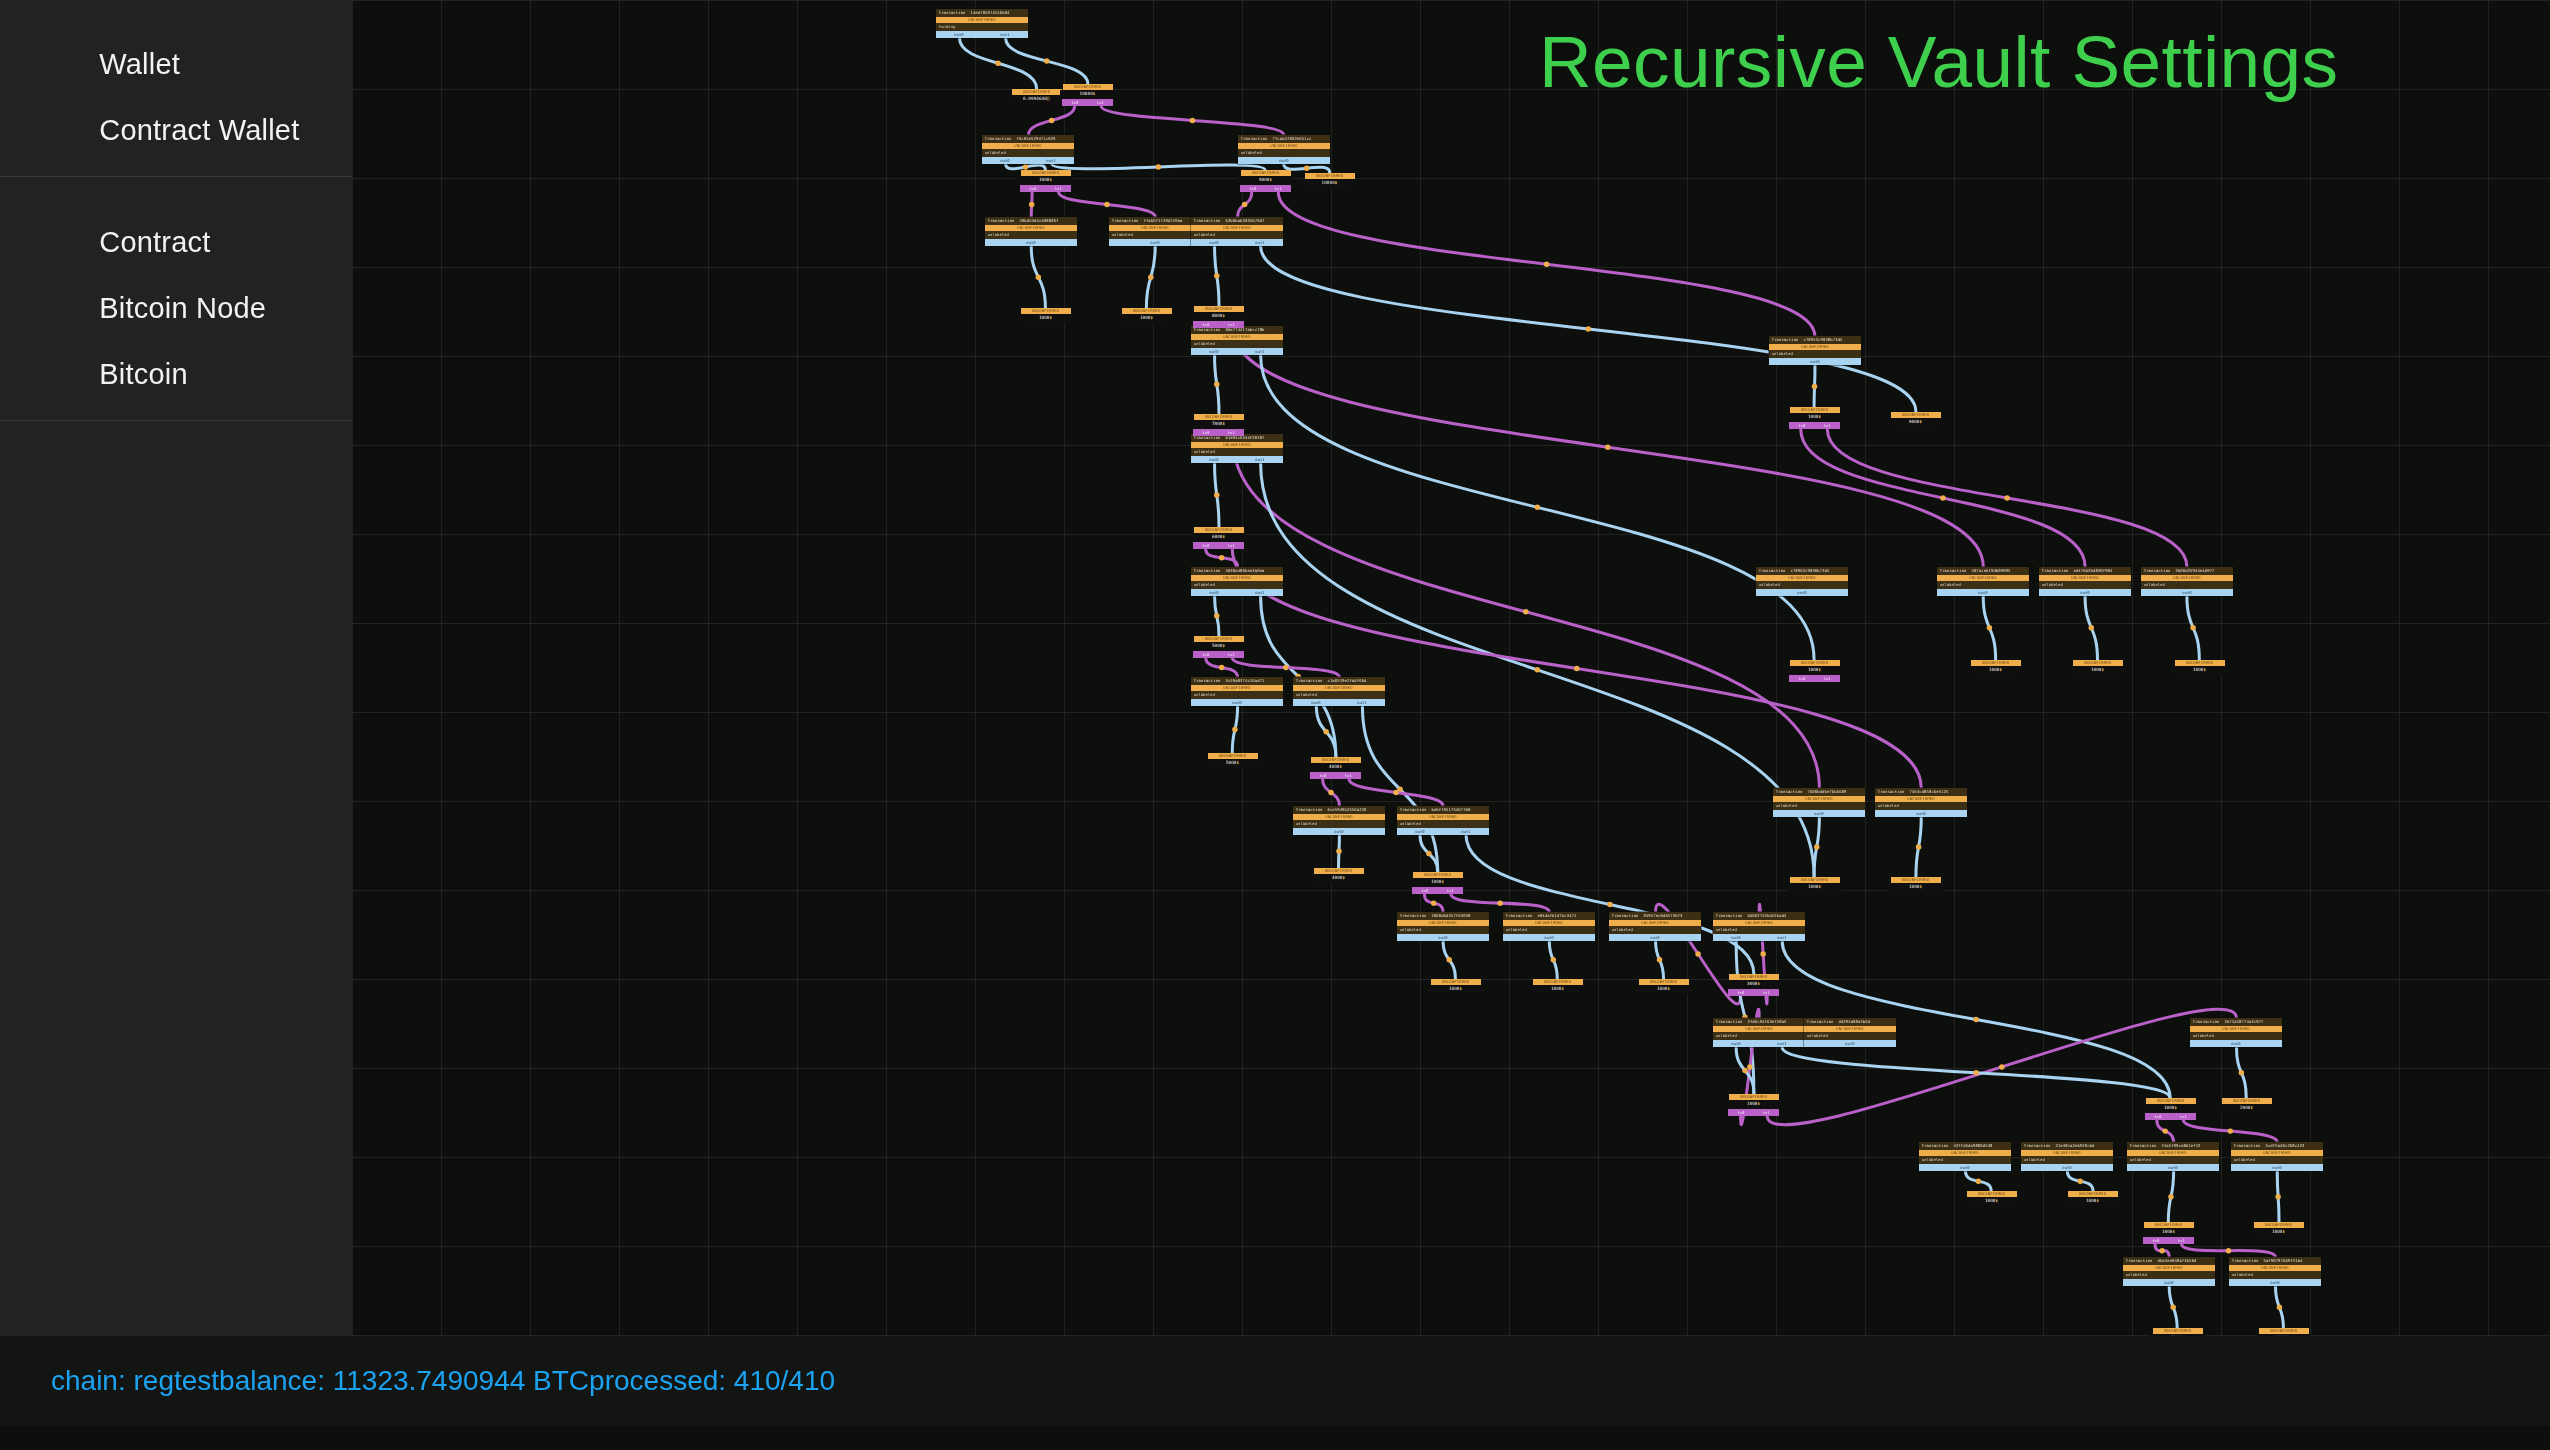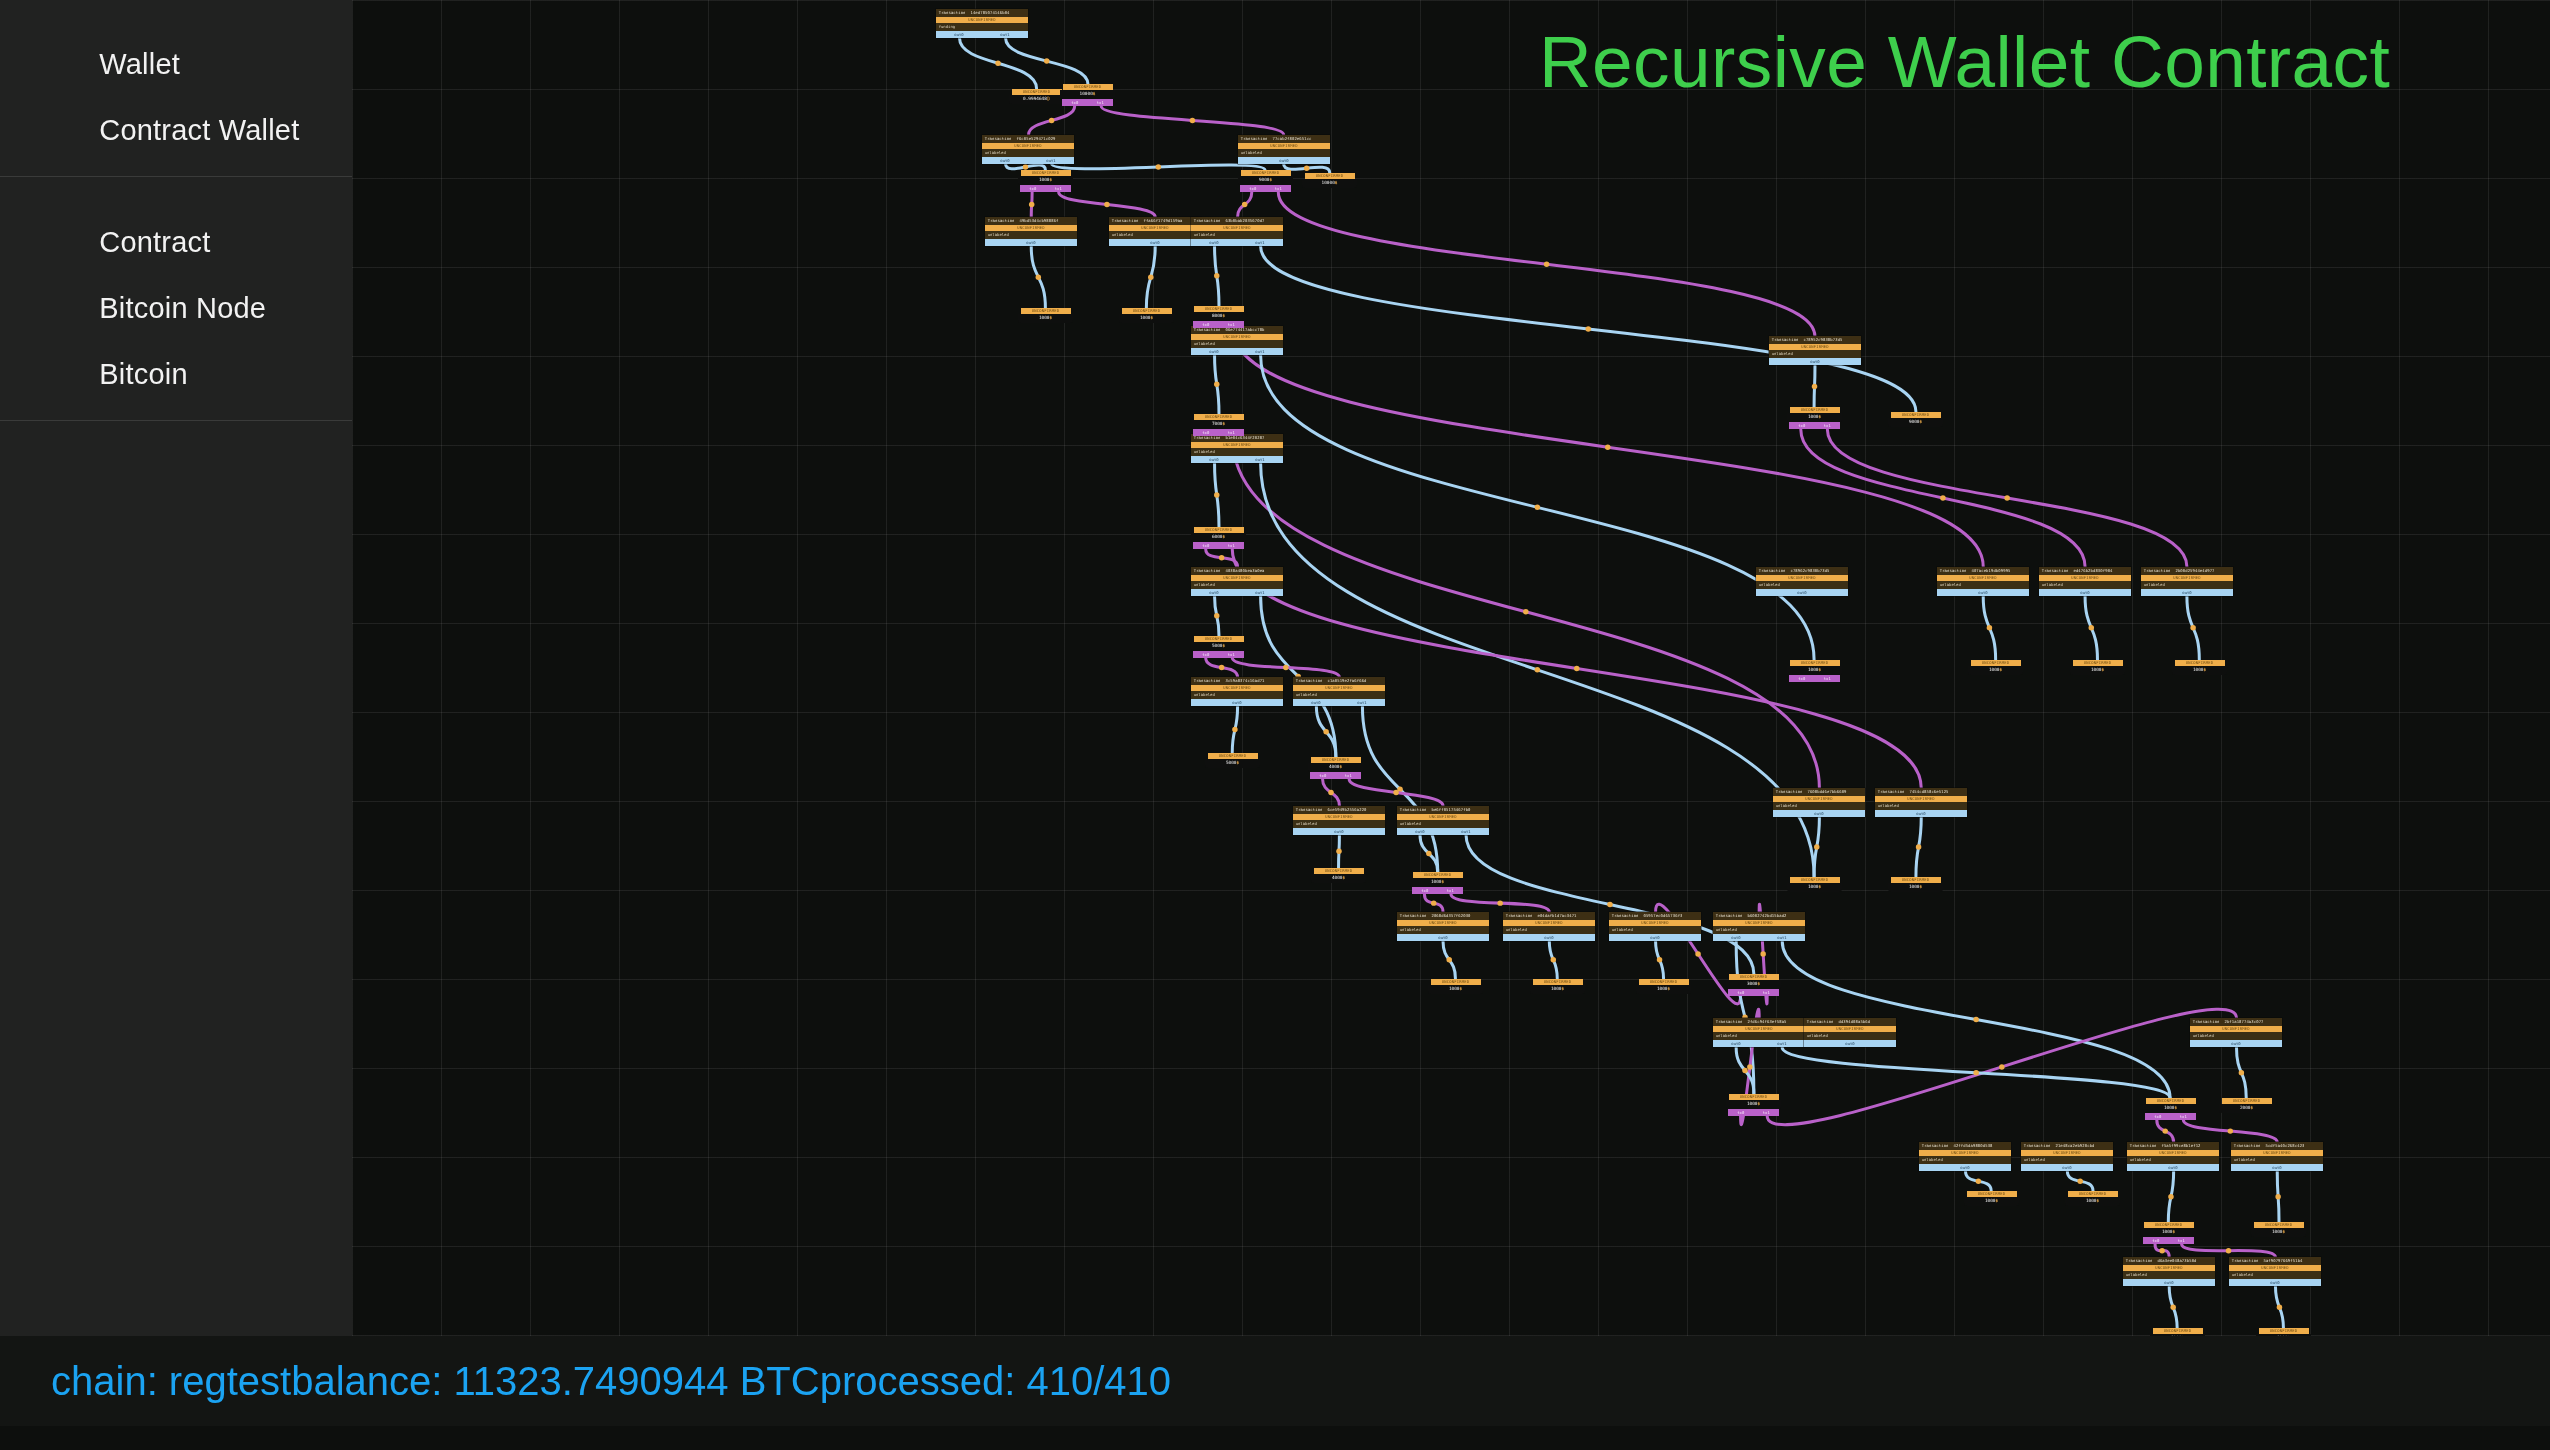--- a/index.html
+++ b/index.html
@@ -87,21 +87,21 @@
     width:51px; margin:0 auto;
   }
   .utxo.terminal .amt{ border-radius:0 0 3.5px 3.5px; }
 
   
   #statusbar{
     position:absolute; left:0; bottom:0; width:2550px; height:90px;
     background:#131513; display:flex; align-items:center;
     padding-left:51px; z-index:30;
   }
-  #statusbar .txt{ color:#1ba3f2; font-size:40px; white-space:nowrap; }
+  #statusbar .txt{ color:#1ba3f2; font-size:28px; white-space:nowrap; }
 </style>
 </head>
 <body>
 
 <div id="app">
 
   <nav id="sidebar">
     <div class="nav-group">
       <div class="nav-spacer"></div>
       <div class="nav-item">
@@ -121,21 +121,21 @@
         <span class="lbl">Bitcoin Node</span>
       </div>
       <div class="nav-item">
         <span class="lbl">Bitcoin</span>
       </div>
     </div>
 
   </nav>
 
   <div id="canvas">
-    <div id="graph-title">Recursive Wallet Contract</div>
+    <div id="graph-title">Recursive Vault Settings</div>
     <svg id="edge-layer" viewBox="0 0 2482 1536" preserveAspectRatio="none">
         <path d="M 686 43 C 686 74.35, 773 68.65, 773 100" stroke="#a8d4f2" stroke-width="3.4" fill="none" stroke-linecap="round"></path>
         <circle cx="729.5" cy="71.5" r="3.1" fill="#f0ae4a"></circle>
         <path d="M 738 43 C 738 71.6, 831 66.4, 831 95" stroke="#a8d4f2" stroke-width="3.4" fill="none" stroke-linecap="round"></path>
         <circle cx="784.5" cy="69" r="3.1" fill="#f0ae4a"></circle>
         <path d="M 816 120 C 816 137.6, 764 134.4, 764 152" stroke="#b961c9" stroke-width="3.4" fill="none" stroke-linecap="round"></path>
         <circle cx="790" cy="136" r="3.1" fill="#f0ae4a"></circle>
         <path d="M 846 120 C 846 137.6, 1052 134.4, 1052 152" stroke="#b961c9" stroke-width="3.4" fill="none" stroke-linecap="round"></path>
         <circle cx="949" cy="136" r="3.1" fill="#f0ae4a"></circle>
         <path d="M 738 185 C 738 201, 783 176, 783 192" stroke="#a8d4f2" stroke-width="3.4" fill="none" stroke-linecap="round"></path>

